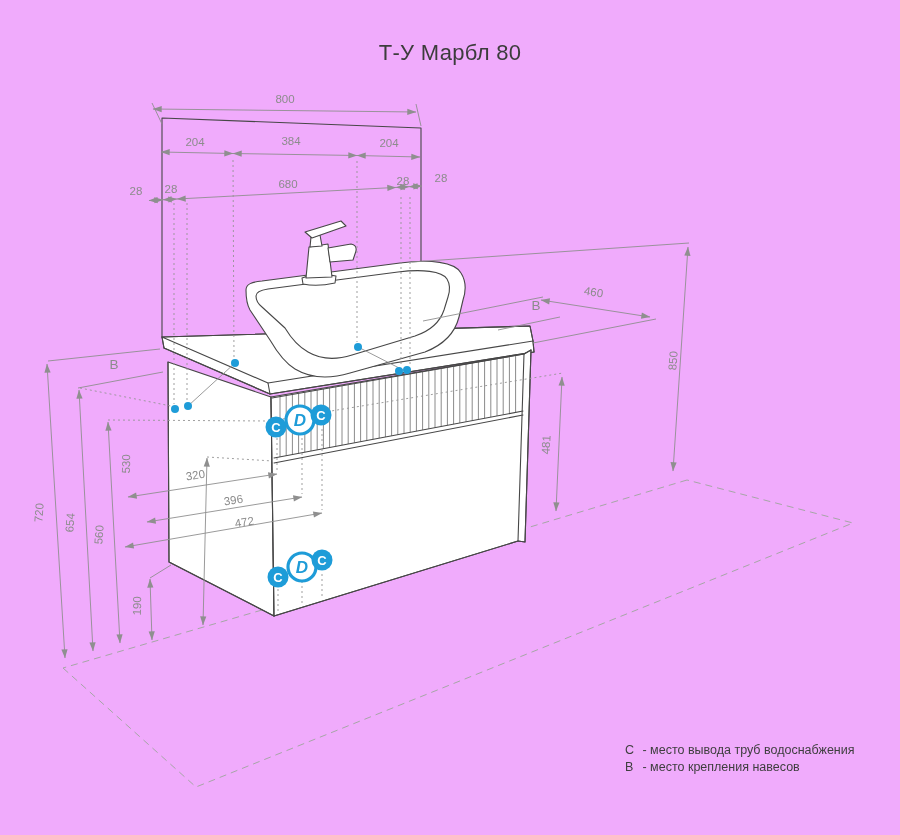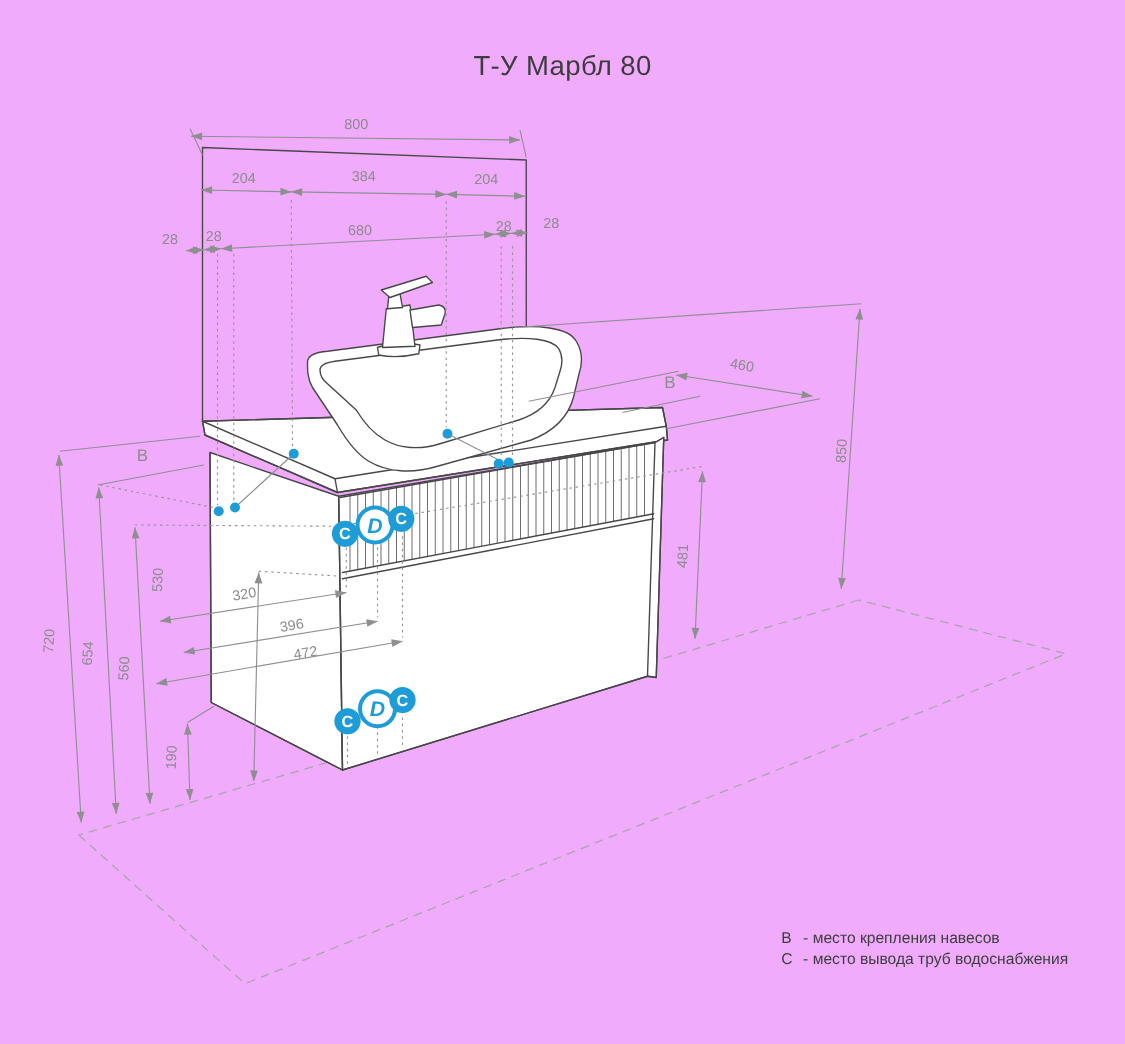--- a/index.html
+++ b/index.html
@@ -203,16 +203,16 @@
       <circle class="ringfill" cx="278" cy="577" r="10.5"></circle>
       <text class="circ-c" x="278" y="581.5" text-anchor="middle">C</text>
       <circle class="ring" cx="302" cy="567" r="14"></circle>
       <text class="circ-d" x="302" y="573" text-anchor="middle">D</text>
       <circle class="ringfill" cx="322" cy="560" r="10.5"></circle>
       <text class="circ-c" x="322" y="564.5" text-anchor="middle">C</text>
     </g>
   </svg>
 
   <div class="legend">
+    <div class="row"><span class="key">C</span> <span>-  место вывода труб водоснабжения</span></div>
     <div class="row"><span class="key">B</span> <span>-  место крепления навесов</span></div>
-    <div class="row"><span class="key">C</span> <span>-  место вывода труб водоснабжения</span></div>
   </div>
 </div>
 
 </body></html>

